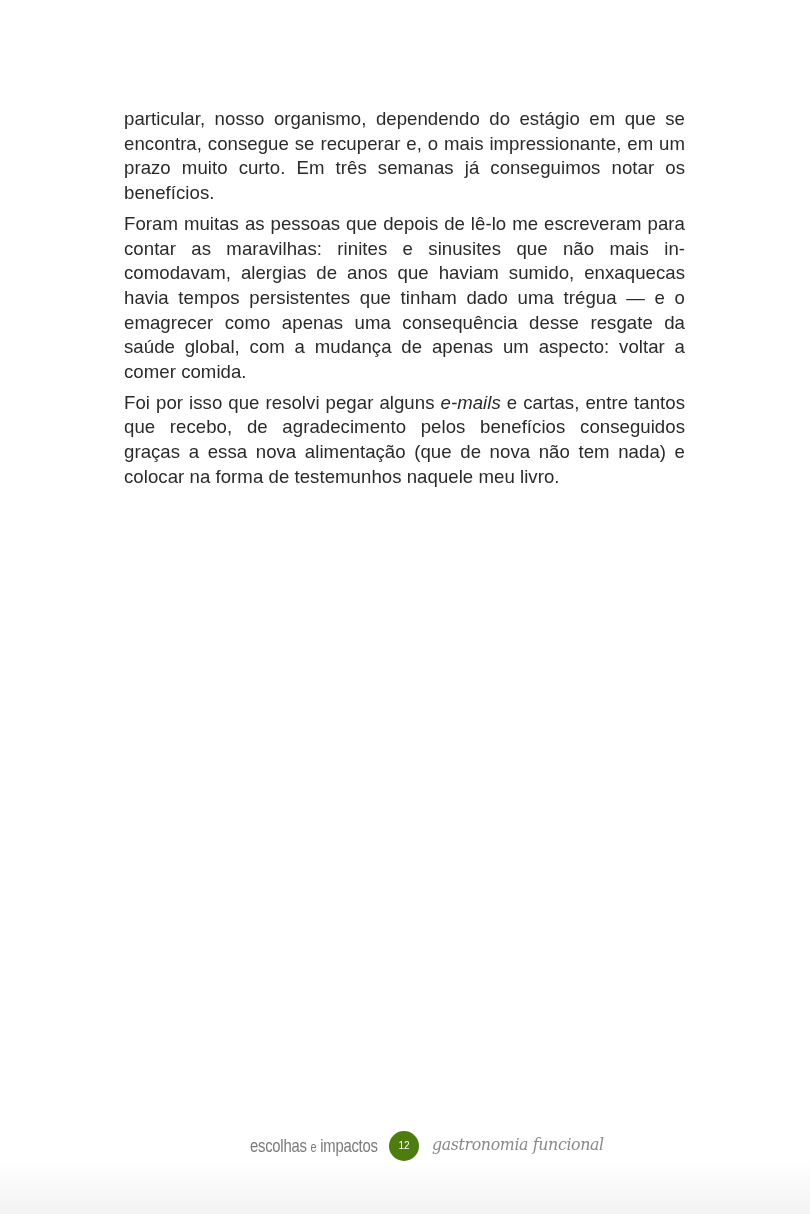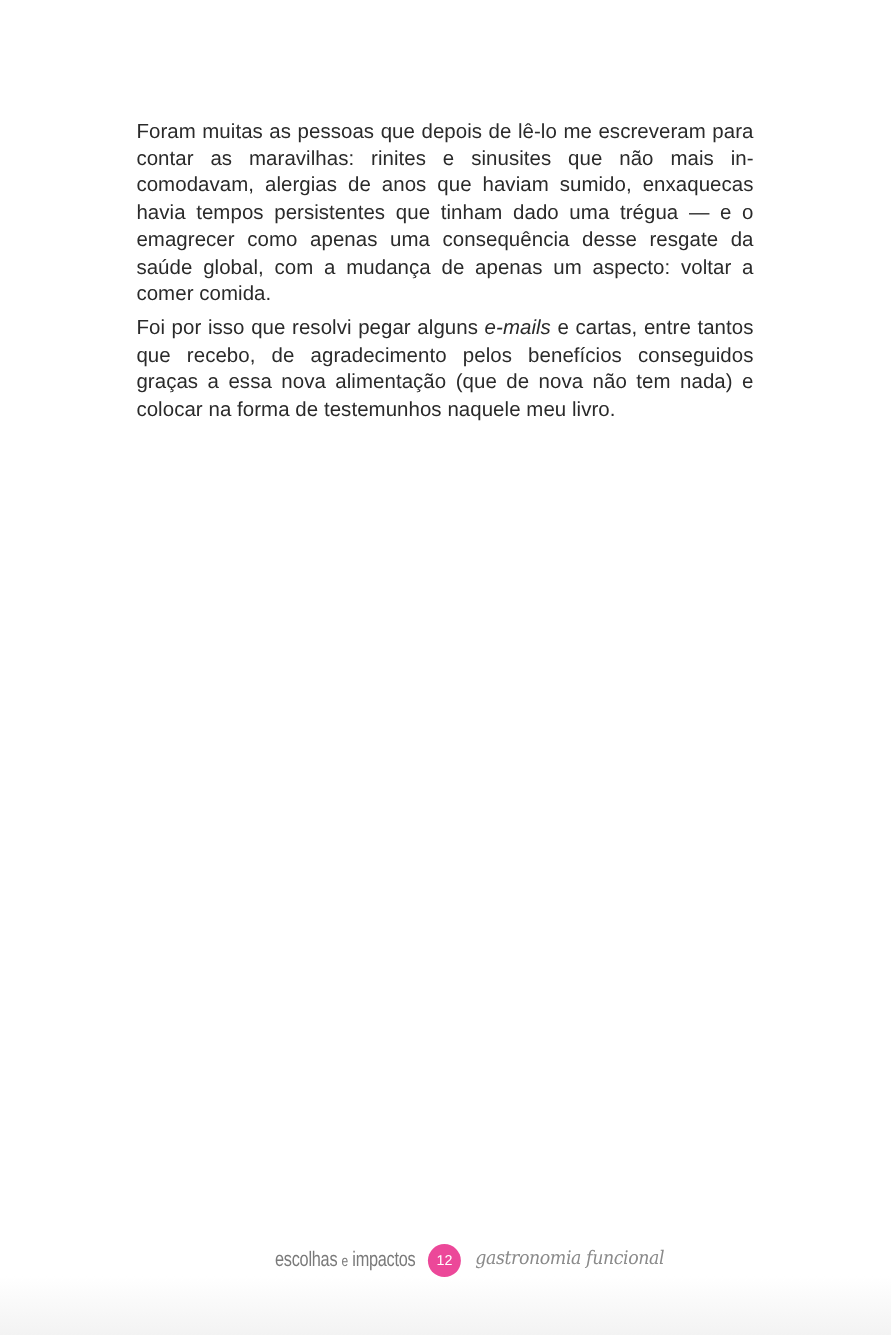--- a/index.html
+++ b/index.html
@@ -55,24 +55,24 @@
     .footer-left .small-e {
       font-size: 14px;
     }
     .page-badge {
       position: absolute;
       left: 389px;
       top: 0px;
       width: 30px;
       height: 30px;
       border-radius: 50%;
-      background: #ec4899;
+      background: #4d7c0f;
       color: #ffffff;
       font-family: "Liberation Sans", "DejaVu Sans", sans-serif;
-      font-size: 13px;
+      font-size: 10px;
       line-height: 30px;
       text-align: center;
     }
     .footer-right {
       position: absolute;
       left: 432px;
       top: 3px;
       font-family: "DejaVu Serif", "Liberation Serif", serif;
       font-style: italic;
       font-size: 17px;
@@ -80,20 +80,21 @@
       white-space: nowrap;
       letter-spacing: -0.4px;
       transform: scaleX(0.93);
       transform-origin: left center;
     }
   </style>
 </head>
 <body>
 
 <main class="page-body">
+  <p class="paragraph">particular, nosso organismo, dependendo do estágio em que se encontra, consegue se recuperar e, o mais impressionante, em um prazo muito curto. Em três semanas já conseguimos notar os benefícios.</p>
   <p class="paragraph">Foram muitas as pessoas que depois de lê-lo me escreveram para contar as maravilhas: rinites e sinusites que não mais in­comodavam, alergias de anos que haviam sumido, enxaquecas havia tempos persistentes que tinham dado uma trégua — e o emagrecer como apenas uma consequência desse resgate da saúde global, com a mudança de apenas um aspecto: voltar a comer comida.</p>
   <p class="paragraph"><span>Foi por isso que resolvi pegar alguns </span><em>e-mails</em><span> e cartas, entre tan­tos que recebo, de agradecimento pelos benefícios conseguidos graças a essa nova alimentação (que de nova não tem nada) e colocar na forma de testemunhos naquele meu livro.</span></p>
 </main>
 
 <footer class="footer">
   <div class="footer-left"><span>escolhas </span><span class="small-e">e</span><span> impactos</span></div>
   <div class="page-badge">12</div>
   <div class="footer-right">gastronomia funcional</div>
 </footer>
 

